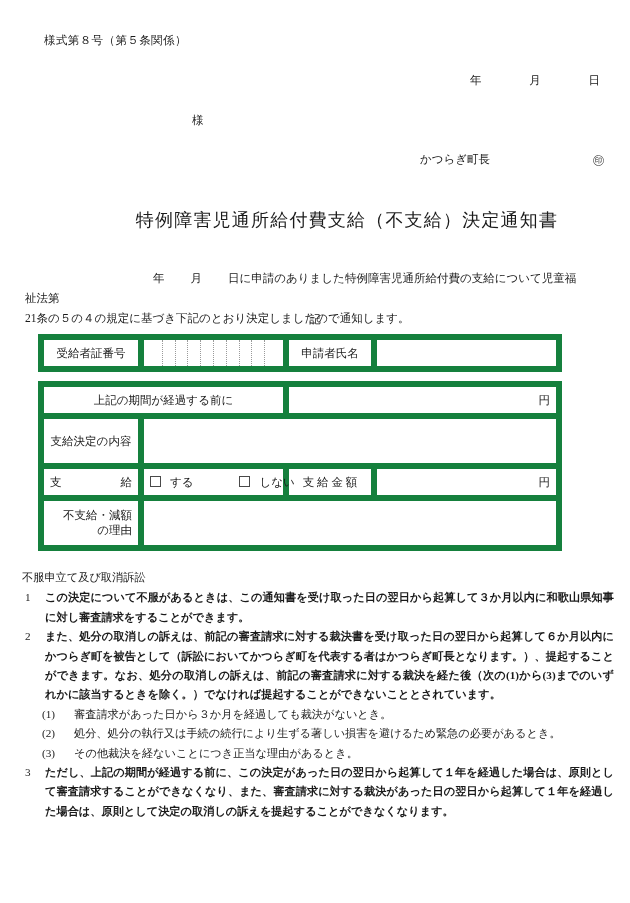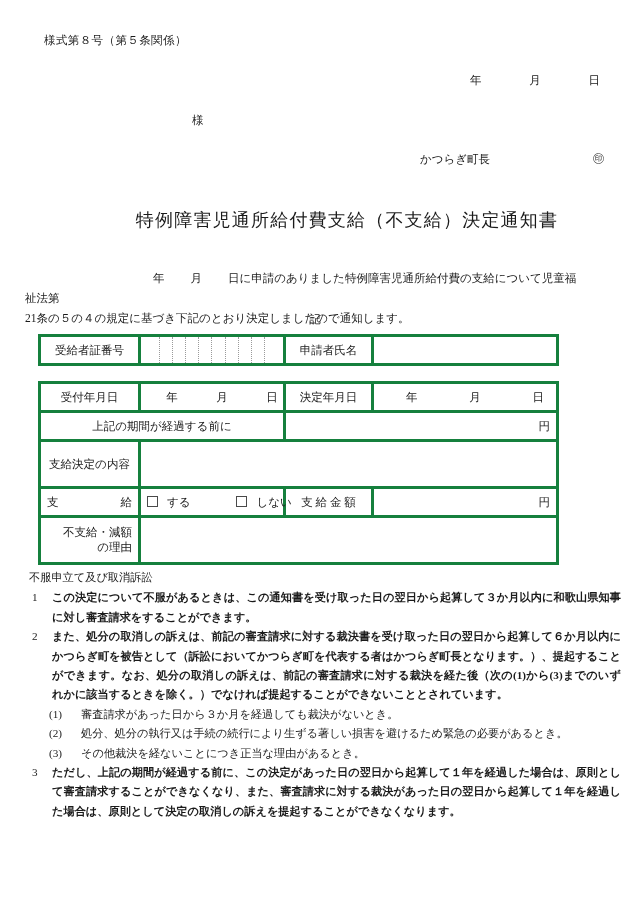--- a/index.html
+++ b/index.html
@@ -48,21 +48,21 @@
     top: 113px;
     font-size: 11.5px;
   }
   .issuer-row {
     position: absolute;
     left: 420px;
     top: 152px;
     width: 185px;
     display: flex;
     justify-content: space-between;
-    align-items: flex-start;
+    align-items: flex-end;
     font-size: 11.5px;
     gap: 32px;
   }
   .seal {
     display: inline-block;
     width: 13px;
     height: 13px;
     line-height: 13px;
     text-align: center;
     font-size: 12px;
@@ -106,21 +106,21 @@
   }
 
   
   .tbl {
     position: absolute;
     border-collapse: collapse;
     table-layout: fixed;
     font-size: 11.5px;
   }
   .tbl td {
-    border: 3px solid #15803d;
+    border: 6px solid #15803d;
     padding: 0 6px;
     vertical-align: middle;
     height: 26px;
   }
   .tbl-top {
     left: 38px;
     top: 334px;
     width: 518px;
   }
   .tbl-main {
@@ -195,21 +195,20 @@
   }
 
   
   .notes {
     position: absolute;
     left: 22px;
     top: 568px;
     width: 592px;
     font-size: 11.2px;
     line-height: 19.4px;
-    margin-left: 7px;
   }
   .notes-title {
     margin-bottom: 1px;
   }
   .note-item {
     display: flex;
     align-items: flex-start;
   }
   .note-num {
     width: 20px;
@@ -293,38 +292,20 @@
 
   <table class="tbl tbl-main">
     <colgroup>
       <col style="width:100px">
       <col style="width:145px">
       <col style="width:88px">
       <col style="width:185px">
     </colgroup>
     <tbody>
       <tr>
-        <td class="lbl">受付年月日</td>
-        <td class="date-cell">
-          <div class="dgrp">
-            <span>年</span>
-            <span>月</span>
-            <span>日</span>
-          </div>
-        </td>
-        <td class="lbl">決定年月日</td>
-        <td class="date-cell date-cell-wide">
-          <div class="dgrp">
-            <span>年</span>
-            <span>月</span>
-            <span>日</span>
-          </div>
-        </td>
-      </tr>
-      <tr>
         <td class="lbl" colspan="2">上記の期間が経過する前に</td>
         <td class="yen" colspan="2">
           <span></span><span>円</span>
         </td>
       </tr>
       <tr class="row-tall">
         <td class="lbl">支給決定の内容</td>
         <td class="blank" colspan="3"></td>
       </tr>
       <tr>

